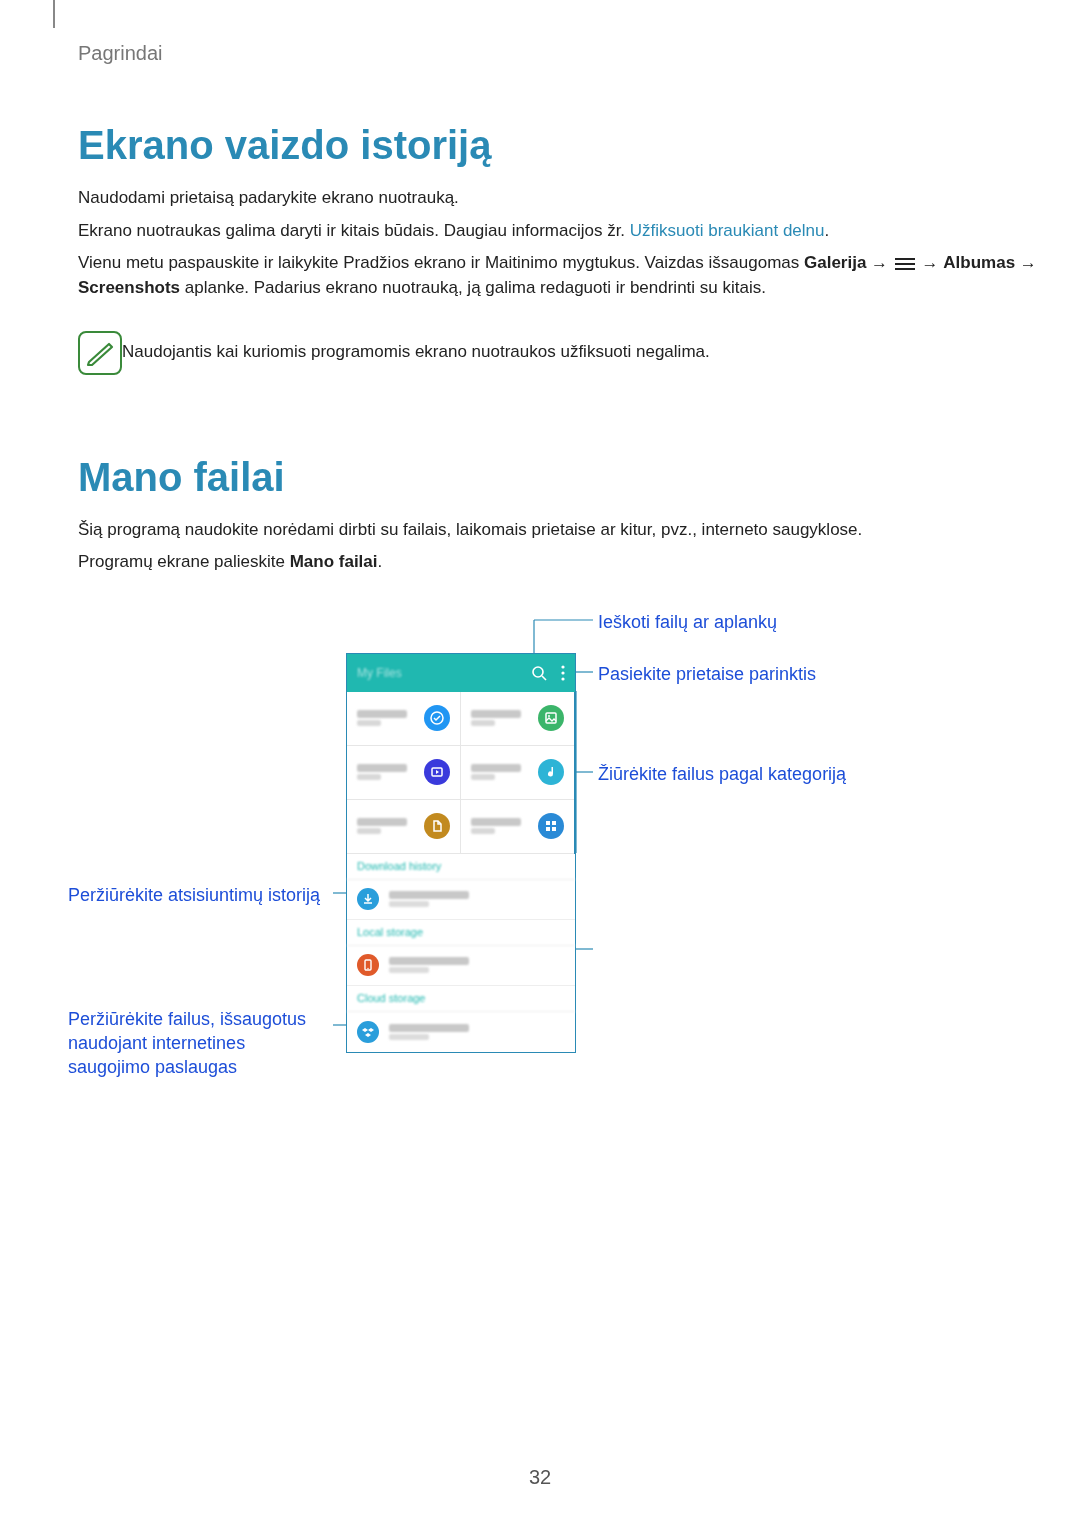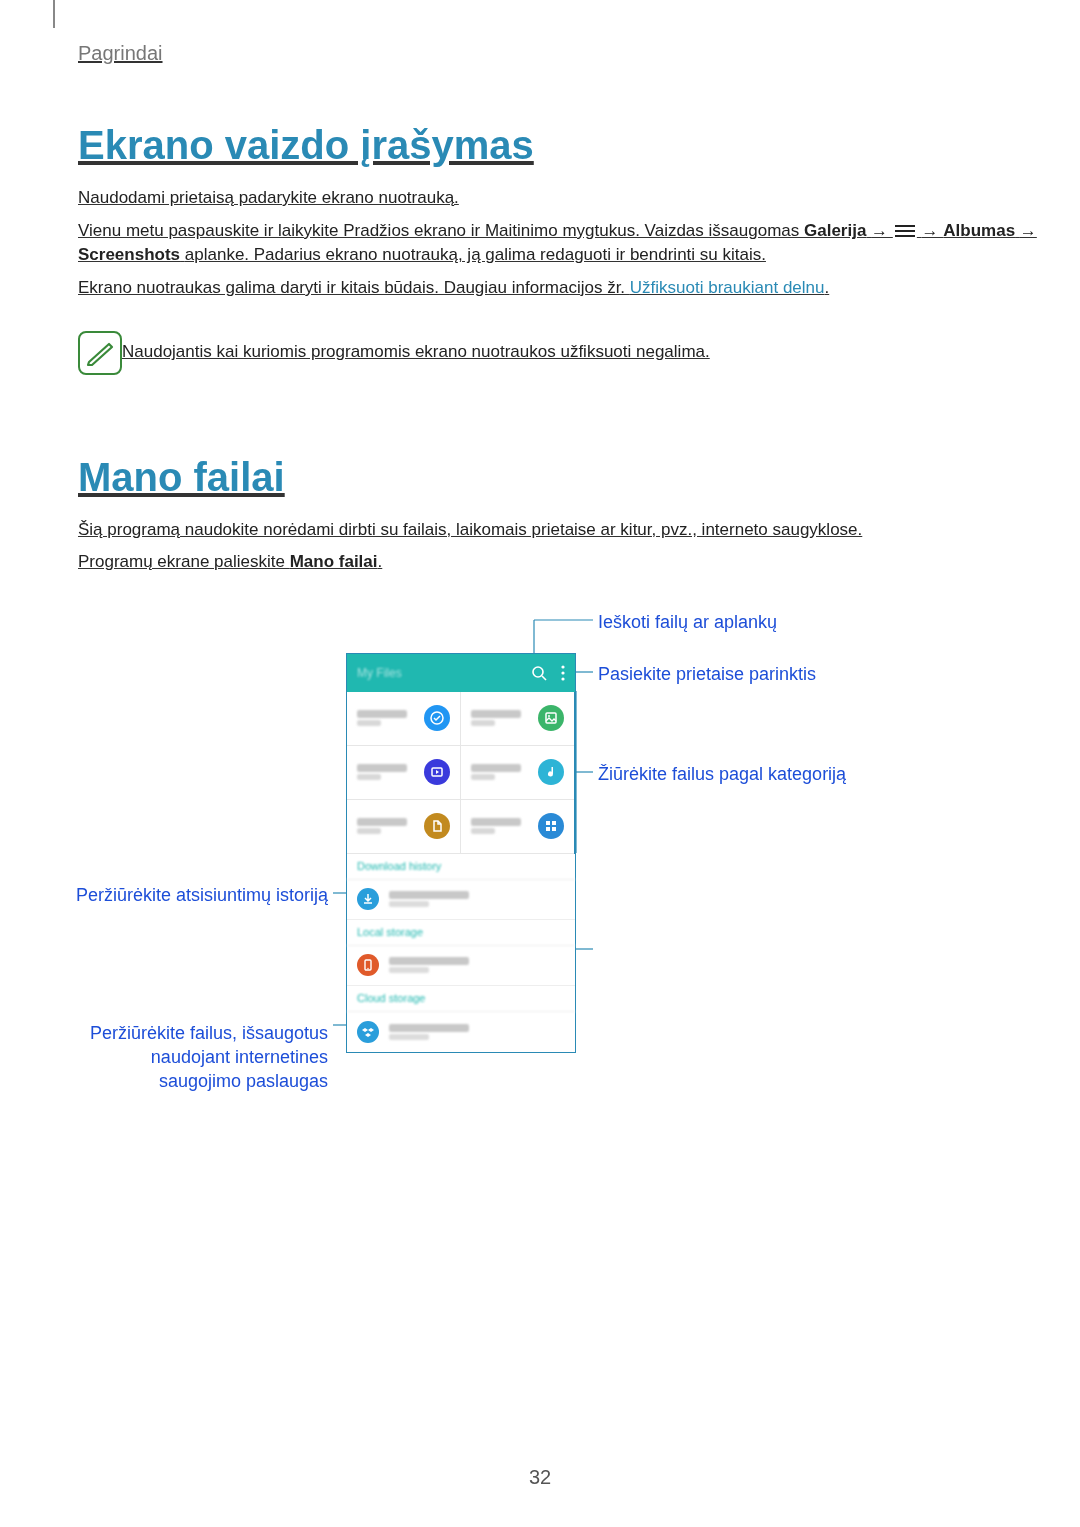--- a/index.html
+++ b/index.html
@@ -14,21 +14,20 @@
   .page-gutter {
     position: absolute;
     left: 53px;
     top: 0;
     width: 2px;
     height: 28px;
     background: #888;
   }
   .page {
     padding: 42px 34px 0 78px;
-    text-decoration: underline;
   }
   .header-breadcrumb {
     font-size: 20px;
     color: #777;
     margin-bottom: 58px;
   }
   h1 {
     color: #2a8ab5;
     font-size: 40px;
     font-weight: bold;
@@ -162,61 +161,61 @@
   }
   .list-text .lt1 { width: 80px; height: 8px; background: #c8c8c8; border-radius: 2px; filter: blur(1px); }
   .list-text .lt2 { width: 40px; height: 6px; background: #dcdcdc; border-radius: 2px; filter: blur(1px); }
 
   .callout {
     position: absolute;
     font-size: 18px;
     color: #1d4ed8;
     line-height: 1.35;
   }
-  .call-left { text-align: right; }
+  .call-left { text-align: left; }
   svg.lines { position: absolute; left:0; top:0; pointer-events:none; }
   .page-num {
     position: absolute;
     bottom: 38px;
     left: 0; right: 0;
     text-align: center;
     font-size: 20px;
     color: #555;
   }
   .cat-border-right { border-right: 1px solid #2a8ab5; }
 </style>
 </head>
 <body>
 
 <div class="page-gutter"></div>
 
 <div class="page">
 
   <div class="header-breadcrumb">Pagrindai</div>
 
-  <h1>Ekrano vaizdo įrašymas</h1>
+  <h1>Ekrano vaizdo istoriją</h1>
   <p>Naudodami prietaisą padarykite ekrano nuotrauką.</p>
+
+  <p>
+    <span>Ekrano nuotraukas galima daryti ir kitais būdais. Daugiau informacijos žr. </span>
+    <span class="inline-link">Užfiksuoti braukiant delnu</span><span>.</span>
+  </p>
 
   <p>
     <span>Vienu metu paspauskite ir laikykite Pradžios ekrano ir Maitinimo mygtukus. Vaizdas išsaugomas </span>
     <span class="inline-bold">Galerija</span>
     <span> → </span>
     <span class="menu-icon"><span></span><span></span><span></span></span>
     <span> → </span>
     <span class="inline-bold">Albumas</span>
     <span> → </span>
     <span class="inline-bold">Screenshots</span>
     <span> aplanke. Padarius ekrano nuotrauką, ją galima redaguoti ir bendrinti su kitais.</span>
   </p>
 
-  <p>
-    <span>Ekrano nuotraukas galima daryti ir kitais būdais. Daugiau informacijos žr. </span>
-    <span class="inline-link">Užfiksuoti braukiant delnu</span><span>.</span>
-  </p>
-
   <div class="note-row">
     <div class="note-icon-wrap">
       <svg width="30" height="30" viewBox="0 0 30 30">
         <path d="M4 24 L24 6 L27 9 L7 27 L3 27 Z" fill="none" stroke="#3a8a3a" stroke-width="2.2" stroke-linejoin="round"></path>
       </svg>
     </div>
     <p>Naudojantis kai kuriomis programomis ekrano nuotraukos užfiksuoti negalima.</p>
   </div>
 
   <h1>Mano failai</h1>
@@ -244,21 +243,21 @@
 
         <line x1="268" y1="420" x2="255" y2="420"></line>
       </g>
     </svg>
 
     <div class="callout" style="left:520px; top:5px;">Ieškoti failų ar aplankų</div>
     <div class="callout" style="left:520px; top:57px;">Pasiekite prietaise parinktis</div>
     <div class="callout" style="left:520px; top:157px;">Žiūrėkite failus pagal kategoriją</div>
 
     <div class="callout call-left" style="right:670px; top:278px; width:260px;">Peržiūrėkite atsisiuntimų istoriją</div>
-    <div class="callout call-left" style="right:670px; top:416px; width:260px;">Peržiūrėkite failus, išsaugotus naudojant internetines saugojimo paslaugas</div>
+    <div class="callout call-left" style="right:670px; top:402px; width:260px;">Peržiūrėkite failus, išsaugotus naudojant internetines saugojimo paslaugas</div>
 
     <div class="phone">
       <div class="phone-header">
         <div class="phone-header-title">My Files</div>
         <svg width="16" height="16" viewBox="0 0 16 16">
           <circle cx="7" cy="7" r="5" stroke="#fff" stroke-width="1.6" fill="none"></circle>
           <line x1="11" y1="11" x2="15" y2="15" stroke="#fff" stroke-width="1.6"></line>
         </svg>
         <svg width="4" height="16" viewBox="0 0 4 16">
           <circle cx="2" cy="2" r="1.6" fill="#fff"></circle>

